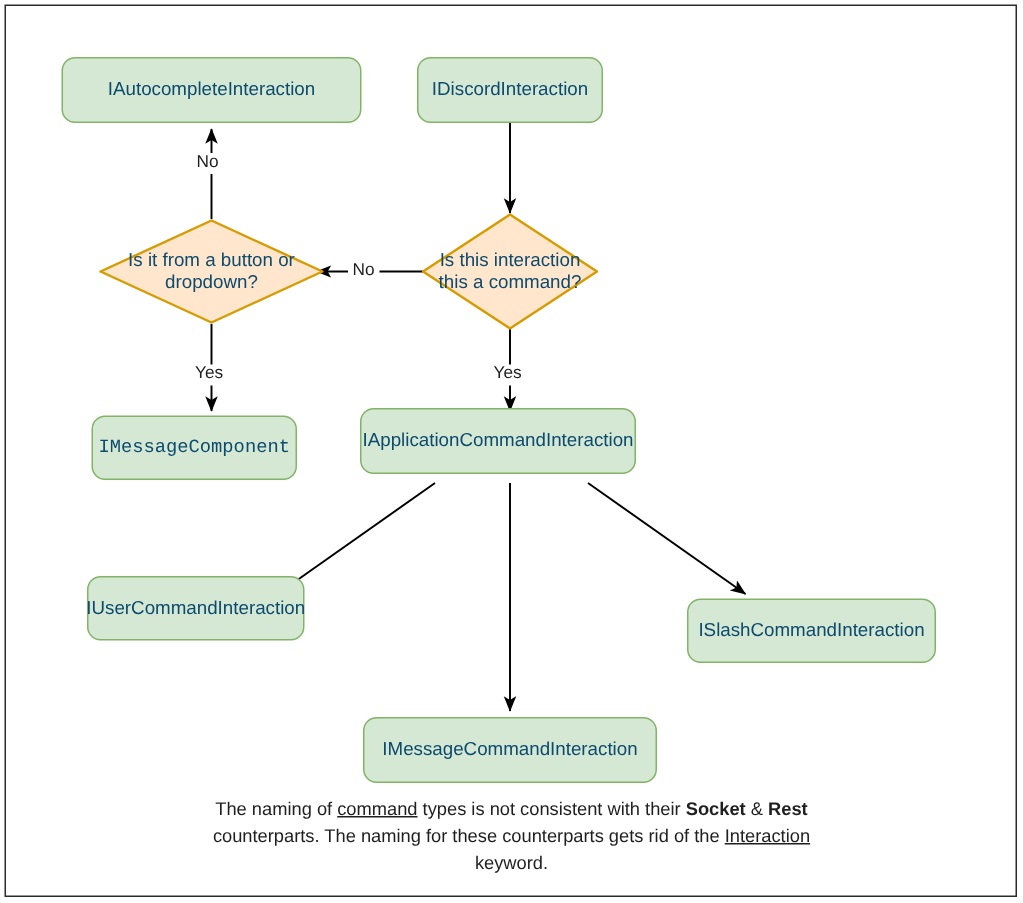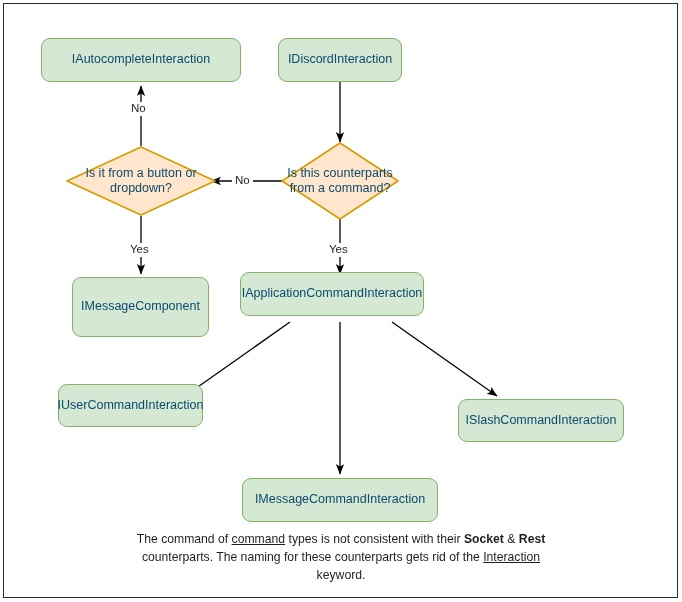--- a/index.html
+++ b/index.html
@@ -155,42 +155,42 @@
     <svg class="dshape" viewBox="0 0 150 70" preserveAspectRatio="none">
       <polygon points="75,1 149,35 75,69 1,35" fill="#ffe6cc" stroke="#d79b00" stroke-width="1.6" stroke-linejoin="round"></polygon>
     </svg>
     <span class="dlabel">Is it from a button or dropdown?</span>
   </div>
 
   <div class="node diamond-wrap" style="left:281px; top:142px; width:118px; height:78px;">
     <svg class="dshape" viewBox="0 0 118 78" preserveAspectRatio="none">
       <polygon points="59,1 117,39 59,77 1,39" fill="#ffe6cc" stroke="#d79b00" stroke-width="1.6" stroke-linejoin="round"></polygon>
     </svg>
-    <span class="dlabel">Is this counterparts from a command?</span>
+    <span class="dlabel">Is this interaction this a command?</span>
   </div>
 
-  <div class="node box" style="left:72px; top:277px; width:137px; height:60px;">
+  <div class="node box" style="left:61px; top:277px; width:137px; height:43px;font-family:Liberation Mono, monospace;">
     <span>IMessageComponent</span>
   </div>
 
   <div class="node box" style="left:240px; top:272px; width:184px; height:44px;">
     <span>IApplicationCommandInteraction</span>
   </div>
 
   <div class="node box" style="left:58px; top:384px; width:145px; height:43px;">
     <span>IUserCommandInteraction</span>
   </div>
 
   <div class="node box" style="left:242px; top:478px; width:196px; height:44px;">
     <span>IMessageCommandInteraction</span>
   </div>
 
   <div class="node box" style="left:458px; top:399px; width:166px; height:43px;">
     <span>ISlashCommandInteraction</span>
   </div>
 
   <div class="footnote">
-    <span>The command of </span><u>command</u><span> types is not consistent with their</span>
+    <span>The naming of </span><u>command</u><span> types is not consistent with their</span>
     <b>Socket</b><span> &amp; </span><b>Rest</b><span> counterparts. The naming for these</span>
     <span>counterparts gets rid of the </span><u>Interaction</u><span> keyword.</span>
   </div>
 
 </div>
 
 </body></html>

